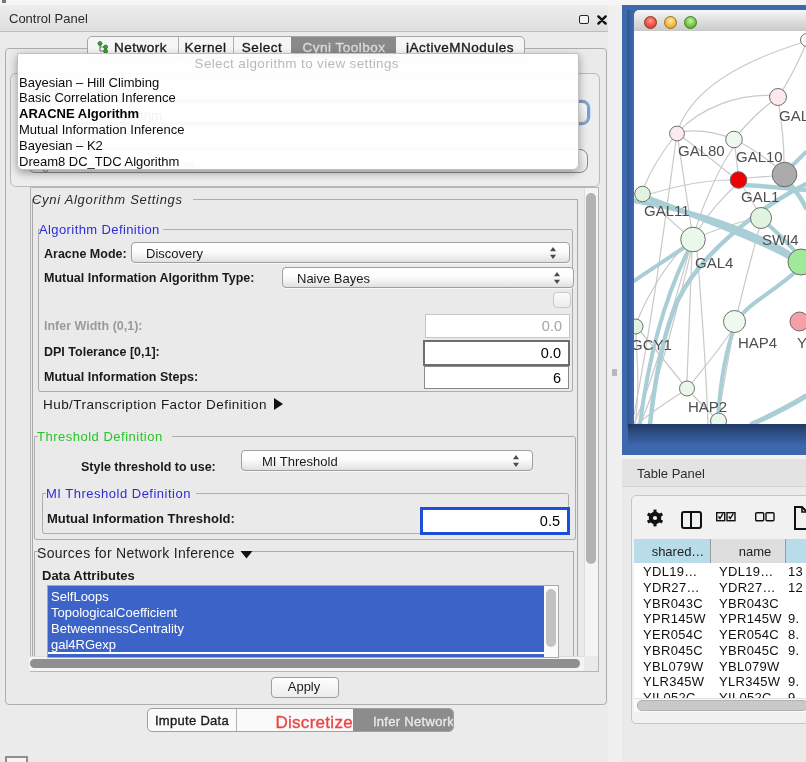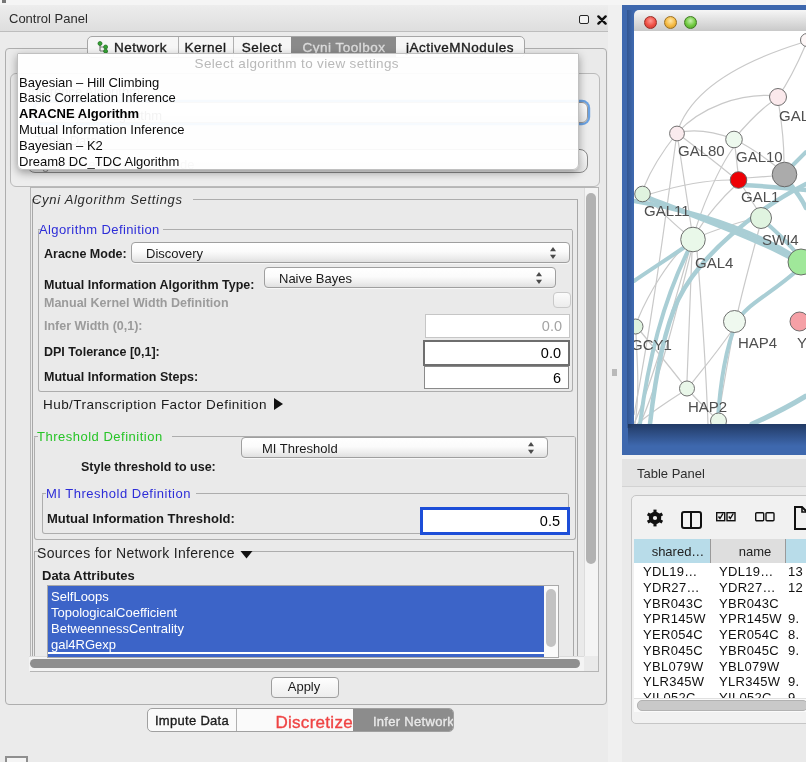--- a/index.html
+++ b/index.html
@@ -75,30 +75,29 @@
 
   <div class="blabel" style="left:44px;top:247px;">Aracne Mode:</div>
   <div class="combo" style="left:131px;top:242px;width:437px;height:19px;">
       <span class="ctext">Discovery</span>
       <svg class="arrows" viewBox="0 0 9 14">
         <path d="M4.5 0 L8 5 L1 5 Z" fill="#4a4a4a"></path>
         <path d="M4.5 14 L8 9 L1 9 Z" fill="#4a4a4a"></path>
       </svg>
     </div>
 
-  <div class="blabel" style="left:44px;top:271px;margin-top:7px;">Mutual Information Algorithm Type:</div>
-  <div class="combo" style="left:264px;top:267px;width:290px;height:19px;">
+  <div class="blabel" style="left:44px;top:271px;">Mutual Information Algorithm Type:</div>
+  <div class="combo" style="left:282px;top:267px;width:290px;height:19px;">
       <span class="ctext">Naive Bayes</span>
       <svg class="arrows" viewBox="0 0 9 14">
         <path d="M4.5 0 L8 5 L1 5 Z" fill="#4a4a4a"></path>
         <path d="M4.5 14 L8 9 L1 9 Z" fill="#4a4a4a"></path>
       </svg>
     </div>
 
-  <div class="blabel" style="left:44px;top:296px;color:#9b9b9b;">Manual Kernel Width Definition</div>
   <div class="abs" style="left:553px;top:292px;width:16px;height:14px;border:1px solid #c9c9c9;border-radius:4px;background:linear-gradient(180deg,#fbfbfb,#ececec);"></div>
 
   <div class="blabel" style="left:44px;top:319px;color:#9b9b9b;">Infer Width (0,1):</div>
   <div class="tfield" style="left:425px;top:314px;width:143px;height:22px;border:1px solid #c6c6c6;color:#a4a4a4;">
       <span>0.0</span>
     </div>
 
   <div class="blabel" style="left:44px;top:345px;">DPI Tolerance [0,1]:</div>
   <div class="tfield" style="left:423px;top:340px;width:143px;height:22px;border:2px solid #6e6e6e;">
       <span>0.0</span>
@@ -113,21 +112,21 @@
   <svg class="abs" style="left:273px;top:397px;" width="11" height="14" viewBox="0 0 11 14">
       <path d="M1 1 L10 7 L1 13 Z" fill="#111"></path>
     </svg>
 
   <div class="gbox" style="left:34px;top:436px;width:540px;height:103px;"></div>
   <div class="gtopline" style="left:34px;top:436px;width:4px;"></div>
   <div class="gtopline" style="left:172px;top:436px;width:402px;"></div>
   <div class="abs" style="left:37px;top:429px;font-size:13px;letter-spacing:0.5px;color:#27c427;">Threshold Definition</div>
 
   <div class="blabel" style="left:81px;top:460px;">Style threshold to use:</div>
-  <div class="combo" style="left:241px;top:437px;width:290px;height:19px;padding-left:15px;">
+  <div class="combo" style="left:241px;top:450px;width:290px;height:19px;">
       <span class="ctext" style="left:20px;">MI Threshold</span>
       <svg class="arrows" viewBox="0 0 9 14">
         <path d="M4.5 0 L8 5 L1 5 Z" fill="#4a4a4a"></path>
         <path d="M4.5 14 L8 9 L1 9 Z" fill="#4a4a4a"></path>
       </svg>
     </div>
 
   <div class="gbox" style="left:42px;top:493px;width:525px;height:40px;"></div>
   <div class="gtopline" style="left:42px;top:493px;width:4px;"></div>
   <div class="gtopline" style="left:196px;top:493px;width:371px;"></div>

